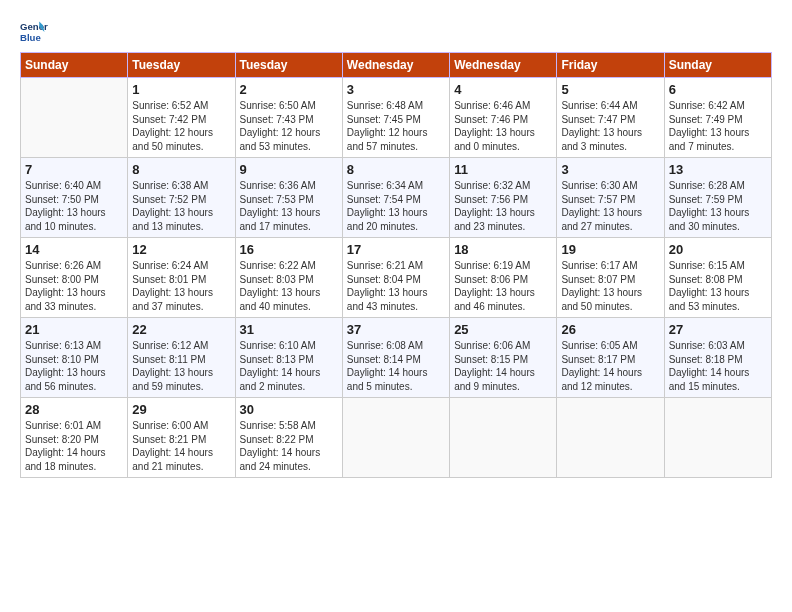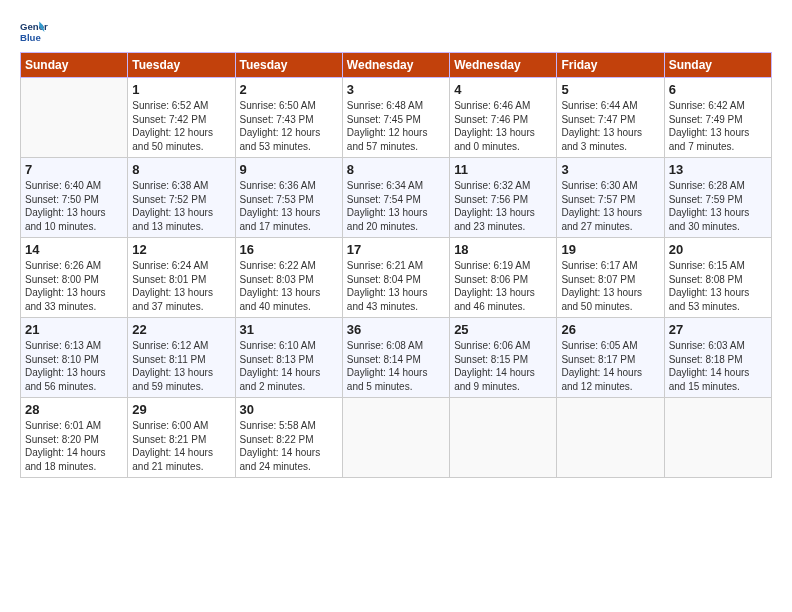--- a/index.html
+++ b/index.html
@@ -213,21 +213,21 @@
           </td>
           <td>
             <span class="day-num">22</span>
             <div class="cell-text">Sunrise: 6:12 AM<br>Sunset: 8:11 PM<br>Daylight: 13 hours<br>and 59 minutes.</div>
           </td>
           <td>
             <span class="day-num">31</span>
             <div class="cell-text">Sunrise: 6:10 AM<br>Sunset: 8:13 PM<br>Daylight: 14 hours<br>and 2 minutes.</div>
           </td>
           <td>
-            <span class="day-num">36</span>
+            <span class="day-num">37</span>
             <div class="cell-text">Sunrise: 6:08 AM<br>Sunset: 8:14 PM<br>Daylight: 14 hours<br>and 5 minutes.</div>
           </td>
           <td>
             <span class="day-num">25</span>
             <div class="cell-text">Sunrise: 6:06 AM<br>Sunset: 8:15 PM<br>Daylight: 14 hours<br>and 9 minutes.</div>
           </td>
           <td>
             <span class="day-num">26</span>
             <div class="cell-text">Sunrise: 6:05 AM<br>Sunset: 8:17 PM<br>Daylight: 14 hours<br>and 12 minutes.</div>
           </td>

